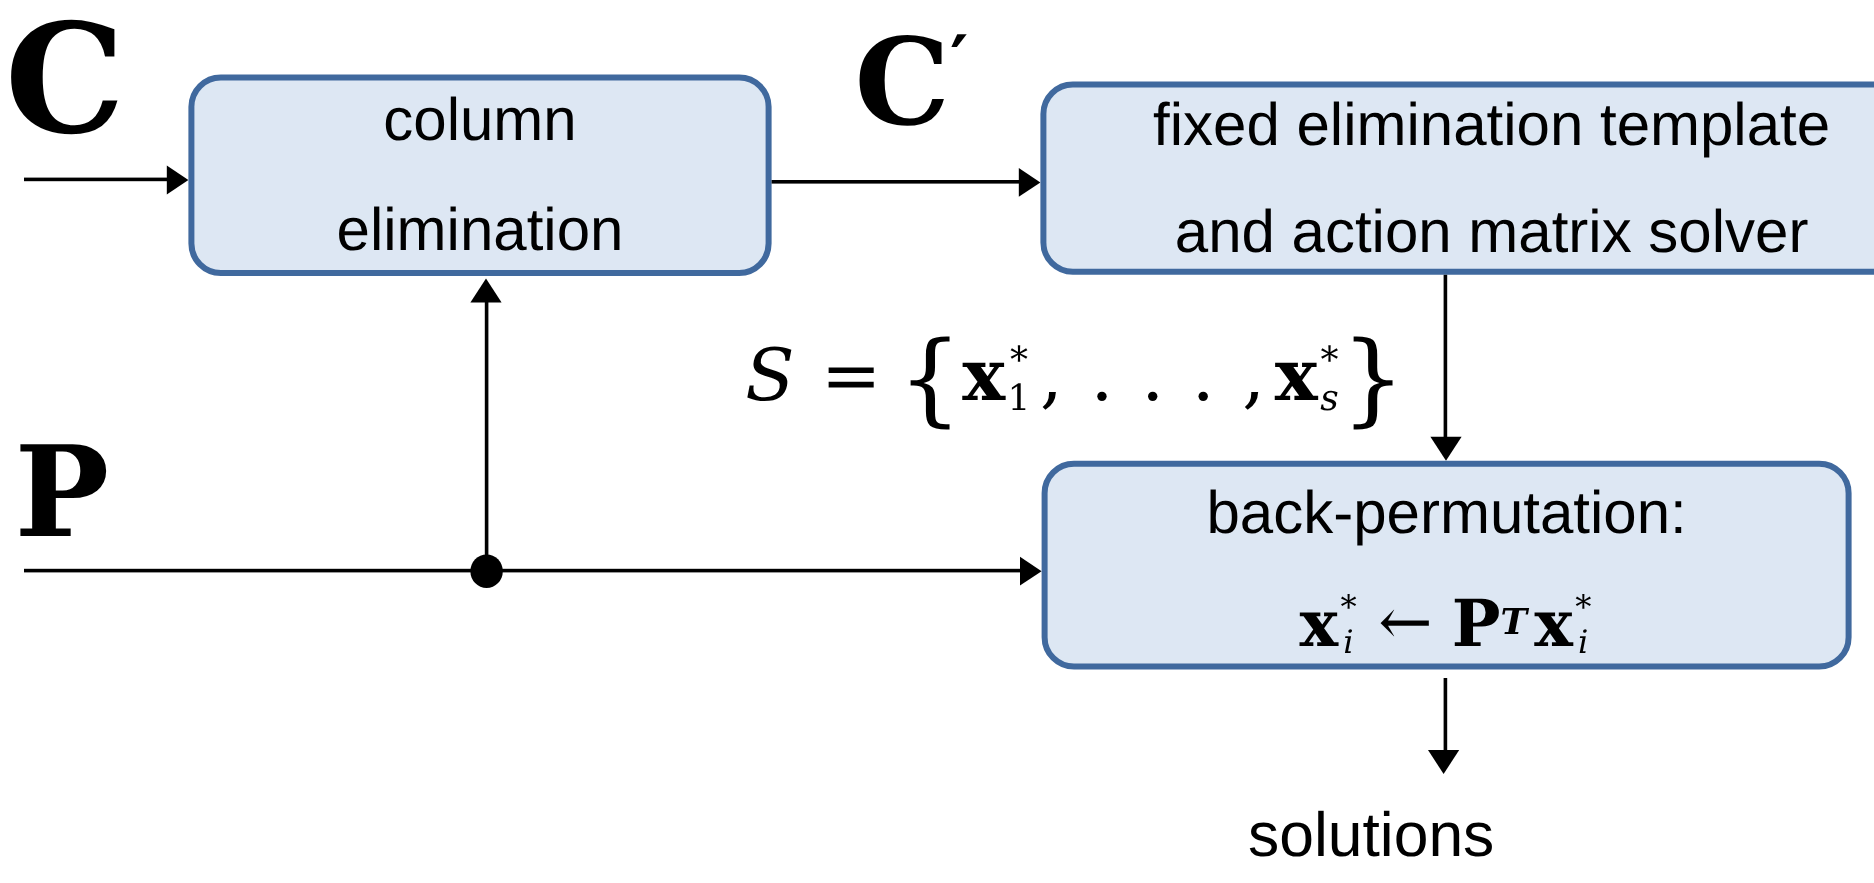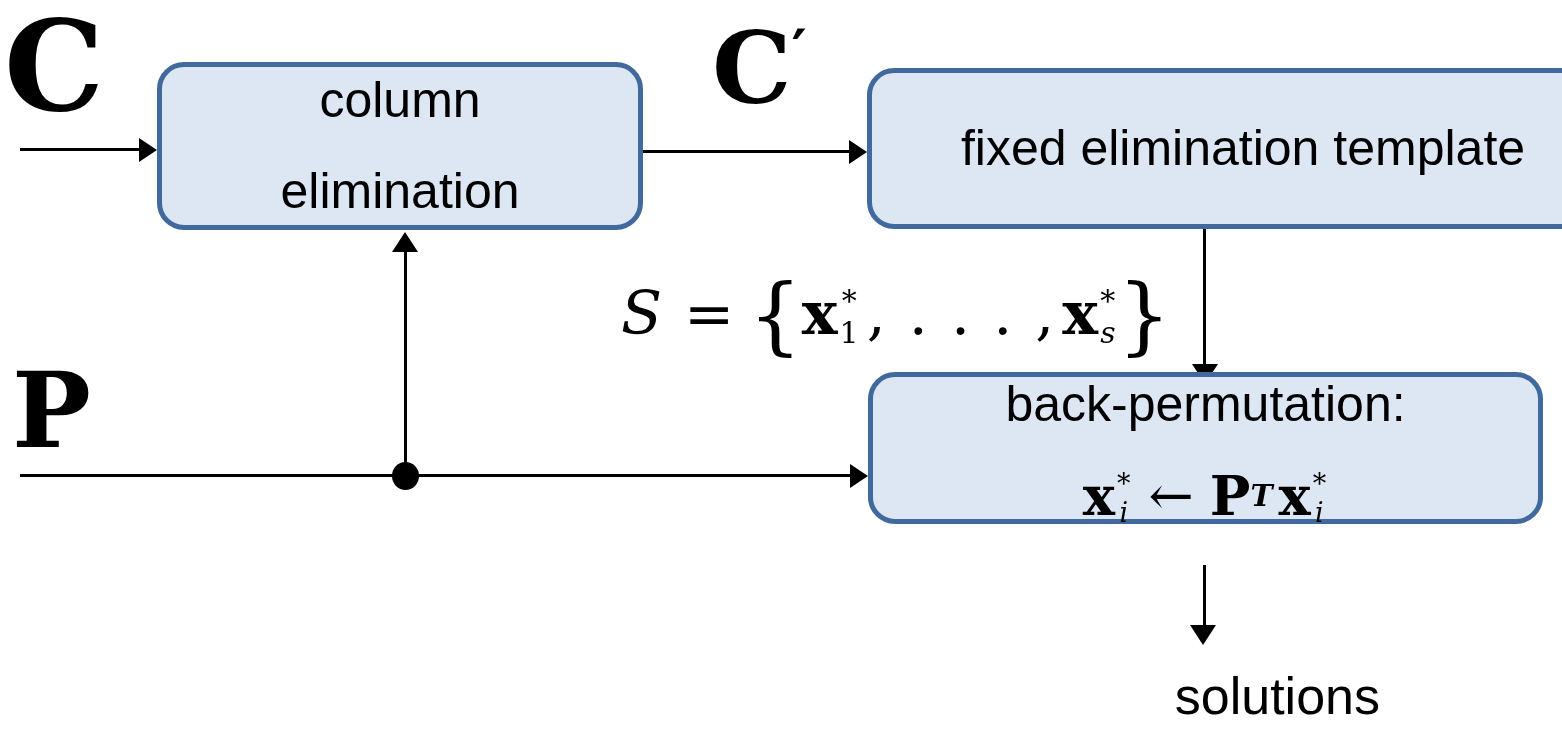--- a/index.html
+++ b/index.html
@@ -24,21 +24,21 @@
     border-radius:27px;
     box-sizing:border-box;
     display:flex;flex-direction:column;
     justify-content:center;align-items:center;
     font-size:50px;line-height:1.5;
     text-align:right;
     gap:16px;
   }
   .box1{left:157px;top:62px;width:486px;height:168px;}
   .box2{left:867px;top:68px;width:752px;height:161px;font-size:50px;line-height:1.45;}
-  .box3{left:868px;top:372px;width:675px;height:152px;line-height:1.3;}
+  .box3{left:868px;top:384px;width:675px;height:174px;line-height:1.3;}
   .box .bline{display:block;}
   
   .mlabel{
     position:absolute;
     font-family:"DejaVu Serif", serif;
     font-weight:bold;
     line-height:1;
     white-space:nowrap;
   }
   .label-c{left:4px;top:3px;font-size:126px;}
@@ -93,21 +93,21 @@
   .dots{letter-spacing:2px;padding:0 6px;font-weight:bold;}
   .dots-n{font-weight:normal;}
   .backperm-formula{position:static;display:flex;align-items:center;justify-content:center;
     font-family:"DejaVu Serif", serif;font-size:54px;line-height:1;}
   .larrow{font-weight:normal;padding:0 16px;}
   .psup{font-size:55%;font-style:italic;vertical-align:0.62em;font-weight:bold;}
   .backperm-title{font-family:"Liberation Sans", sans-serif;font-size:50px;margin-bottom:14px;}
   
   .solutions{
     position:absolute;left:1040px;top:666px;width:340px;
-    text-align:right;font-size:52px;
+    text-align:left;font-size:52px;
   }
 </style>
 </head>
 <body>
 
 <div class="canvas">
 
   <div class="mlabel label-c">
     <span>C</span>
   </div>
@@ -124,20 +124,21 @@
   <div class="box box1">
     <span class="bline">column</span>
     <span class="bline">elimination</span>
   </div>
 
   <div class="hline l-cprime"></div>
   <div class="head-right h-cprime"></div>
 
   <div class="box box2">
     <span class="bline">fixed elimination template</span>
+    <span class="bline">and action matrix solver</span>
   </div>
 
   <div class="vline l-solver-down"></div>
   <div class="head-down h-solver-down"></div>
 
   <div class="formula set-formula">
     <span class="cal">S</span>
     <span class="eq">=</span>
     <span class="brace">{</span>
     <span class="bx">x</span>

